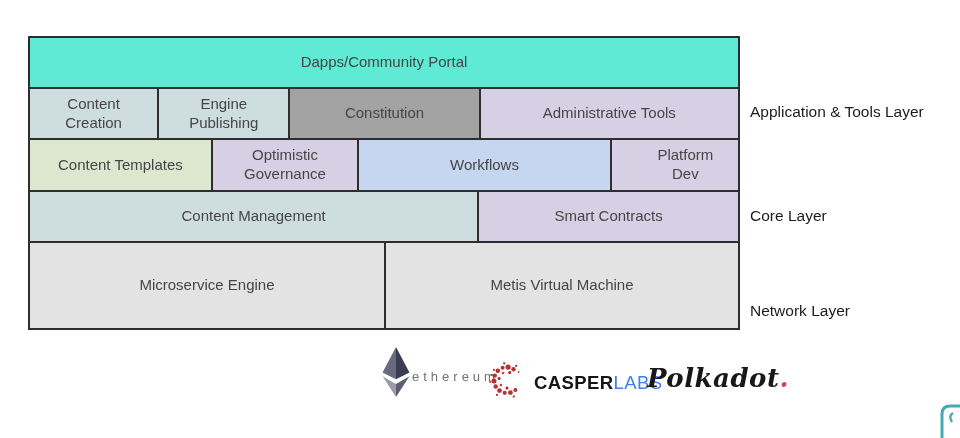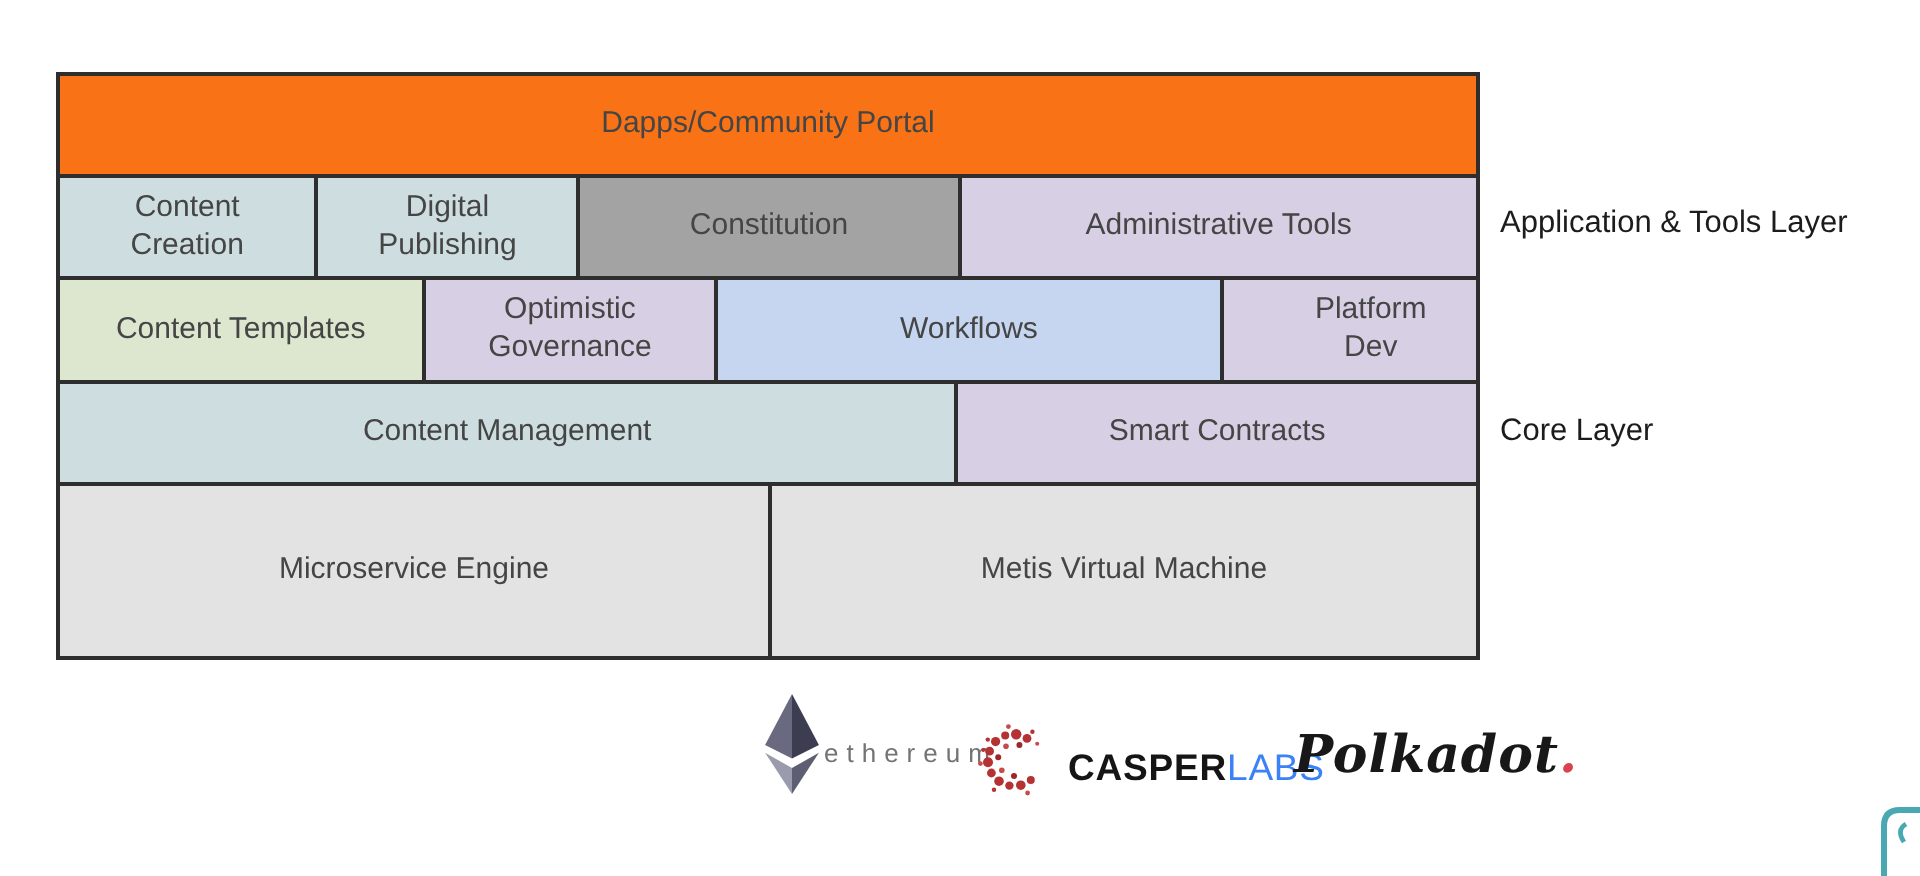--- a/index.html
+++ b/index.html
@@ -8,21 +8,21 @@
   
   .diagram{position:absolute;left:28px;top:36px;width:712px;background:#2e2e2e;
            padding:2px;display:flex;flex-direction:column;gap:2px;box-sizing:border-box;}
   .row{display:flex;gap:2px;}
   .r1,.r2,.r4{height:49px;}
   .r3{height:50px;}
   .r5{height:85px;}
   .cell{display:flex;align-items:center;justify-content:center;text-align:center;
         color:#454545;font-size:15px;line-height:1.25;}
   .col{display:flex;flex-direction:column;gap:12px;}
-  .bg-cream{background:#f97316;align-items:center;}
+  .bg-cream{background:#5eead4;align-items:center;}
   .bg-teal-light{background:#cedee0;}
   .bg-teal-dark{background:#a3a3a3;}
   .bg-lavender{background:#d7d0e4;}
   .bg-green{background:#dde7cf;}
   .bg-blue{background:#c6d6f1;}
   .bg-grey{background:#e3e3e3;}
   .wrap-70{max-width:72px;display:inline-block;}
   .wrap-78{max-width:80px;display:inline-block;}
   .wrap-92{max-width:94px;display:inline-block;}
   .wrap-62{max-width:64px;display:inline-block;}
@@ -55,21 +55,21 @@
       <div class="cell bg-cream" style="flex:712 1 0;">
         <span>Dapps/Community Portal</span>
       </div>
     </div>
 
     <div class="row r2">
       <div class="cell bg-teal-light" style="flex:129 1 0;">
         <span class="wrap-70">Content Creation</span>
       </div>
       <div class="cell bg-teal-light" style="flex:131 1 0;">
-        <span class="wrap-78">Digital Publishing</span>
+        <span class="wrap-78">Engine Publishing</span>
       </div>
       <div class="cell bg-teal-dark" style="flex:191 1 0;">
         <span>Constitution</span>
       </div>
       <div class="cell bg-lavender" style="flex:261 1 0;">
         <span>Administrative Tools</span>
       </div>
     </div>
 
     <div class="row r3">
@@ -103,20 +103,21 @@
       <div class="col" style="flex:355 1 0;">
         <div class="cell bg-grey" style="flex:1 1 0;">
           <span>Metis Virtual Machine</span>
         </div>
       </div>
     </div>
   </div>
 
   <div class="layer-label ll-app">Application &amp; Tools Layer</div>
   <div class="layer-label ll-core">Core Layer</div>
+  <div class="layer-label ll-net">Network Layer</div>
 
   <div class="eth-logo">
     <span>
       <svg width="32" height="50" viewBox="0 0 32 52">
         <polygon points="16,0 2,26.5 16,33.5" fill="#696980"></polygon>
         <polygon points="16,0 30,26.5 16,33.5" fill="#3d3d52"></polygon>
         <polygon points="2,30.5 16,38.5 16,52" fill="#9b9bae"></polygon>
         <polygon points="30,30.5 16,38.5 16,52" fill="#5e5e72"></polygon>
       </svg>
     </span>

